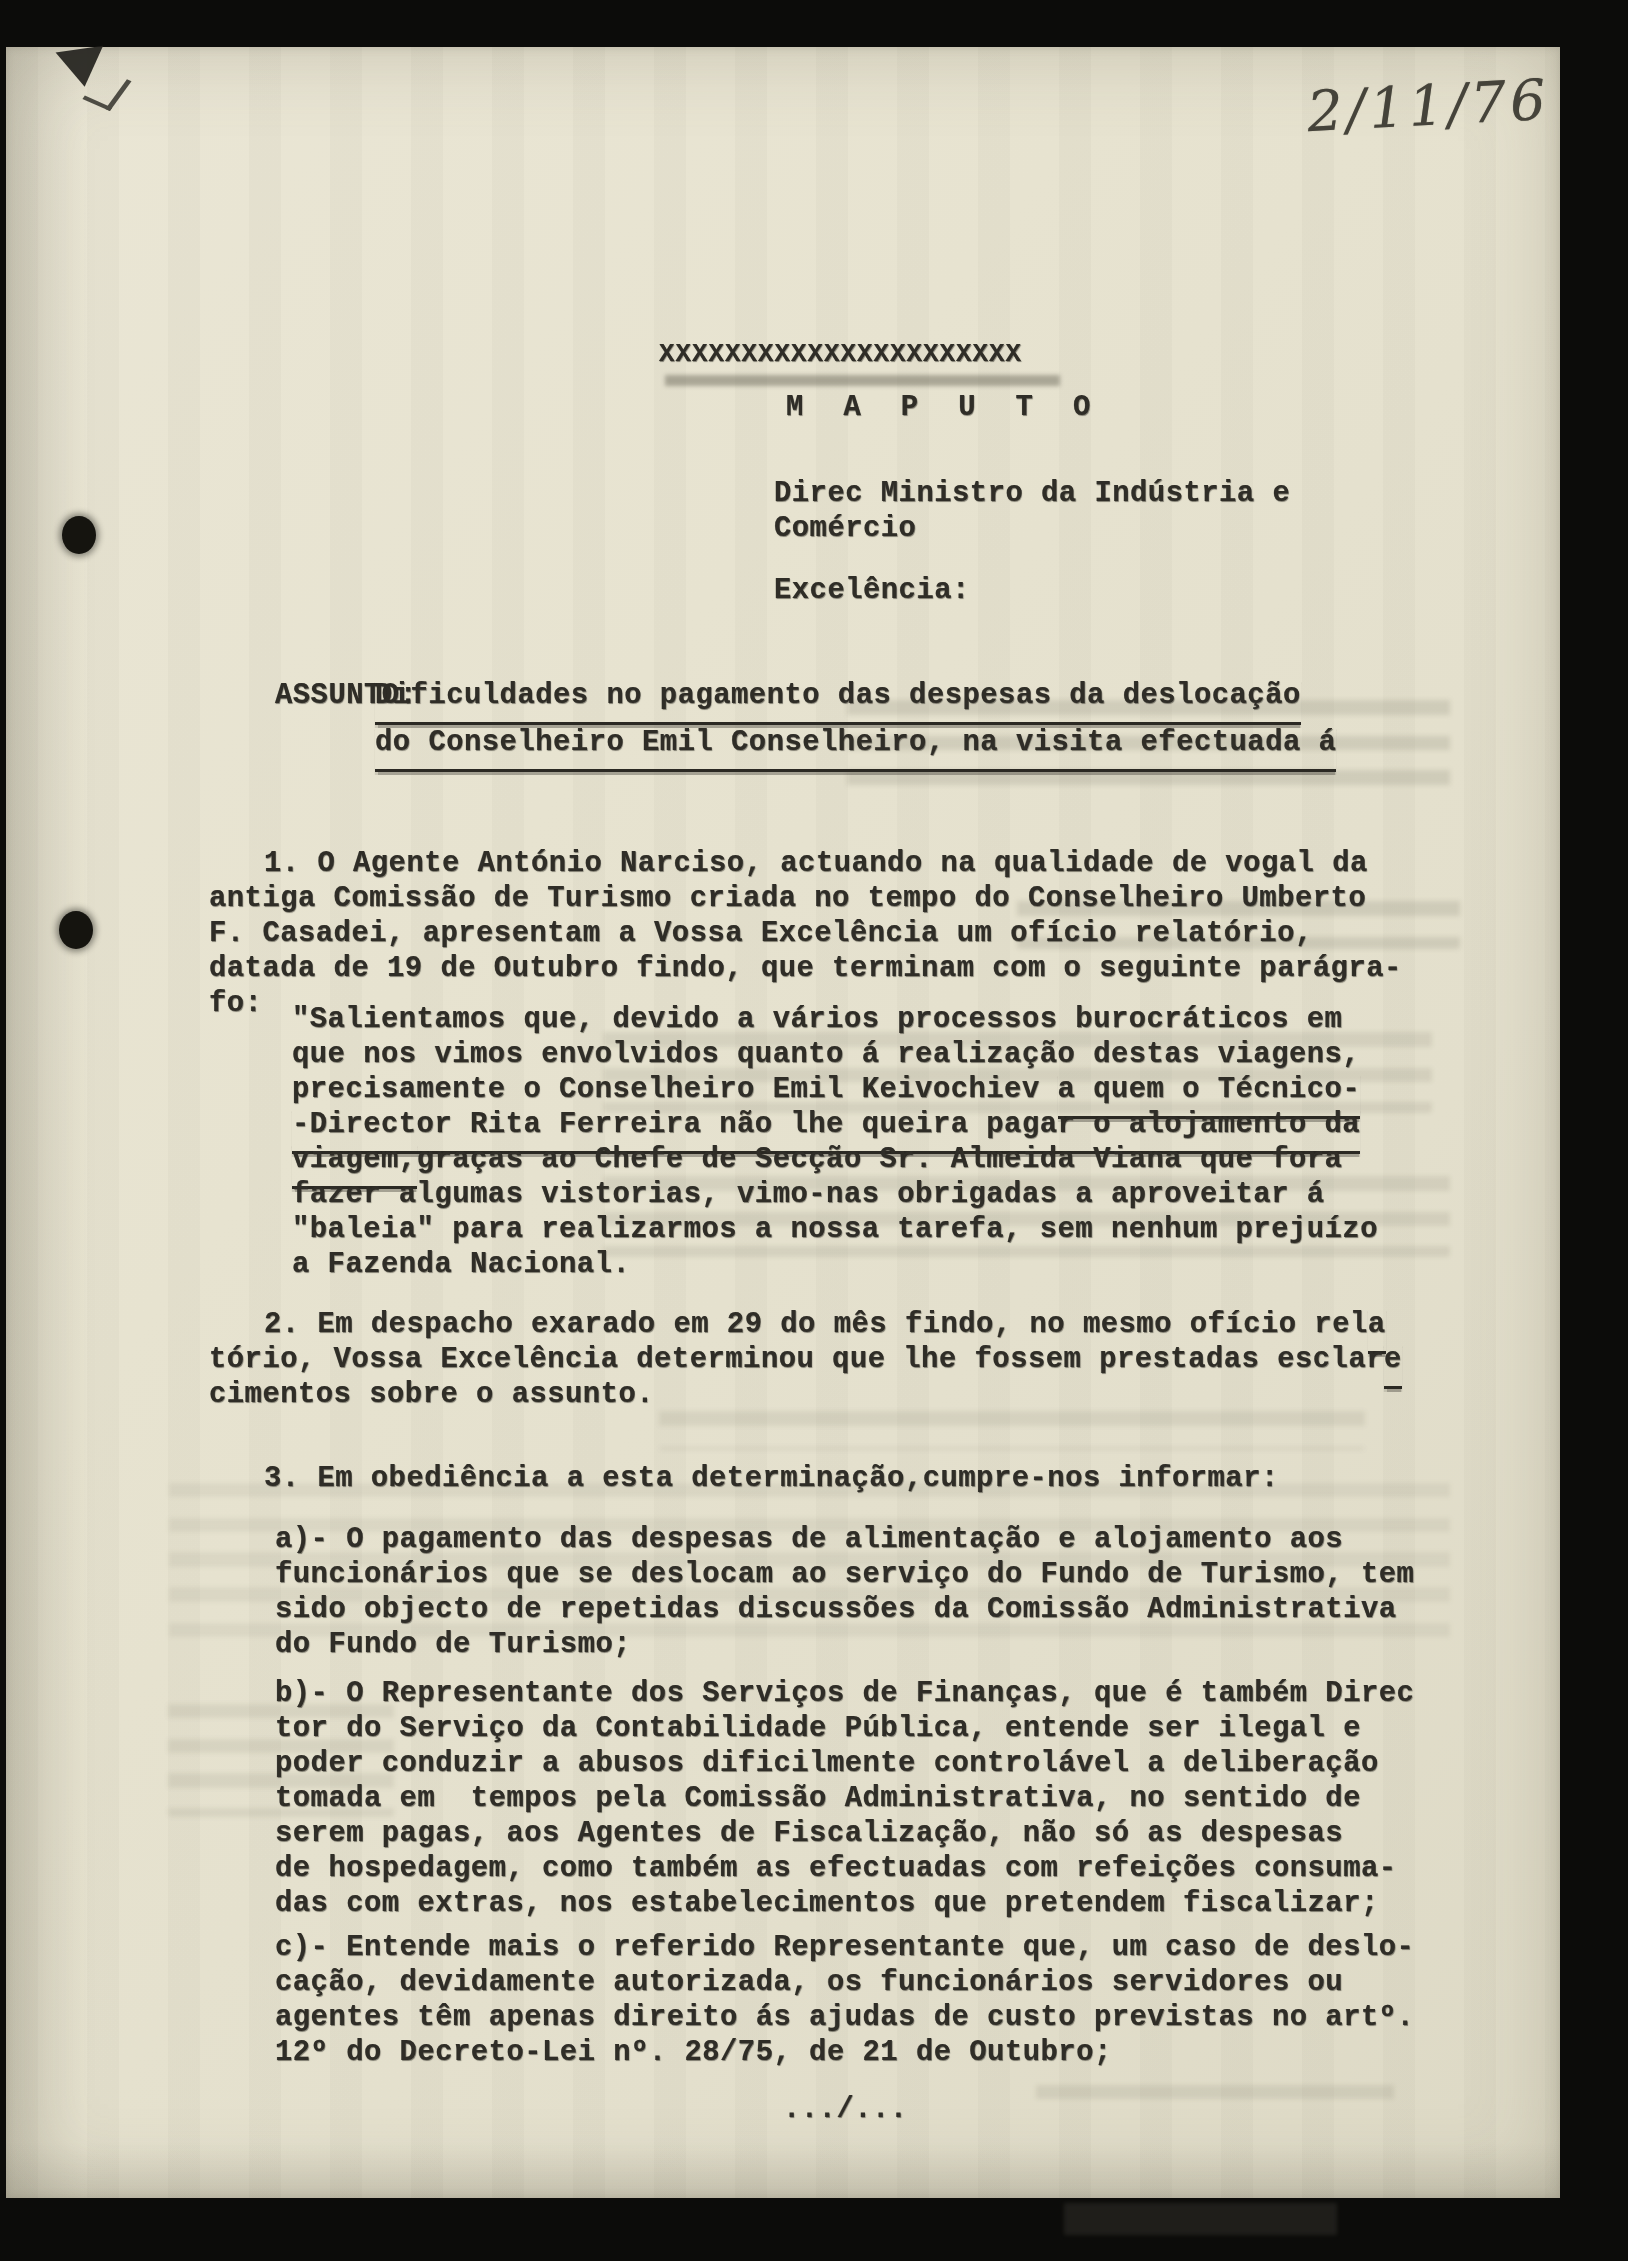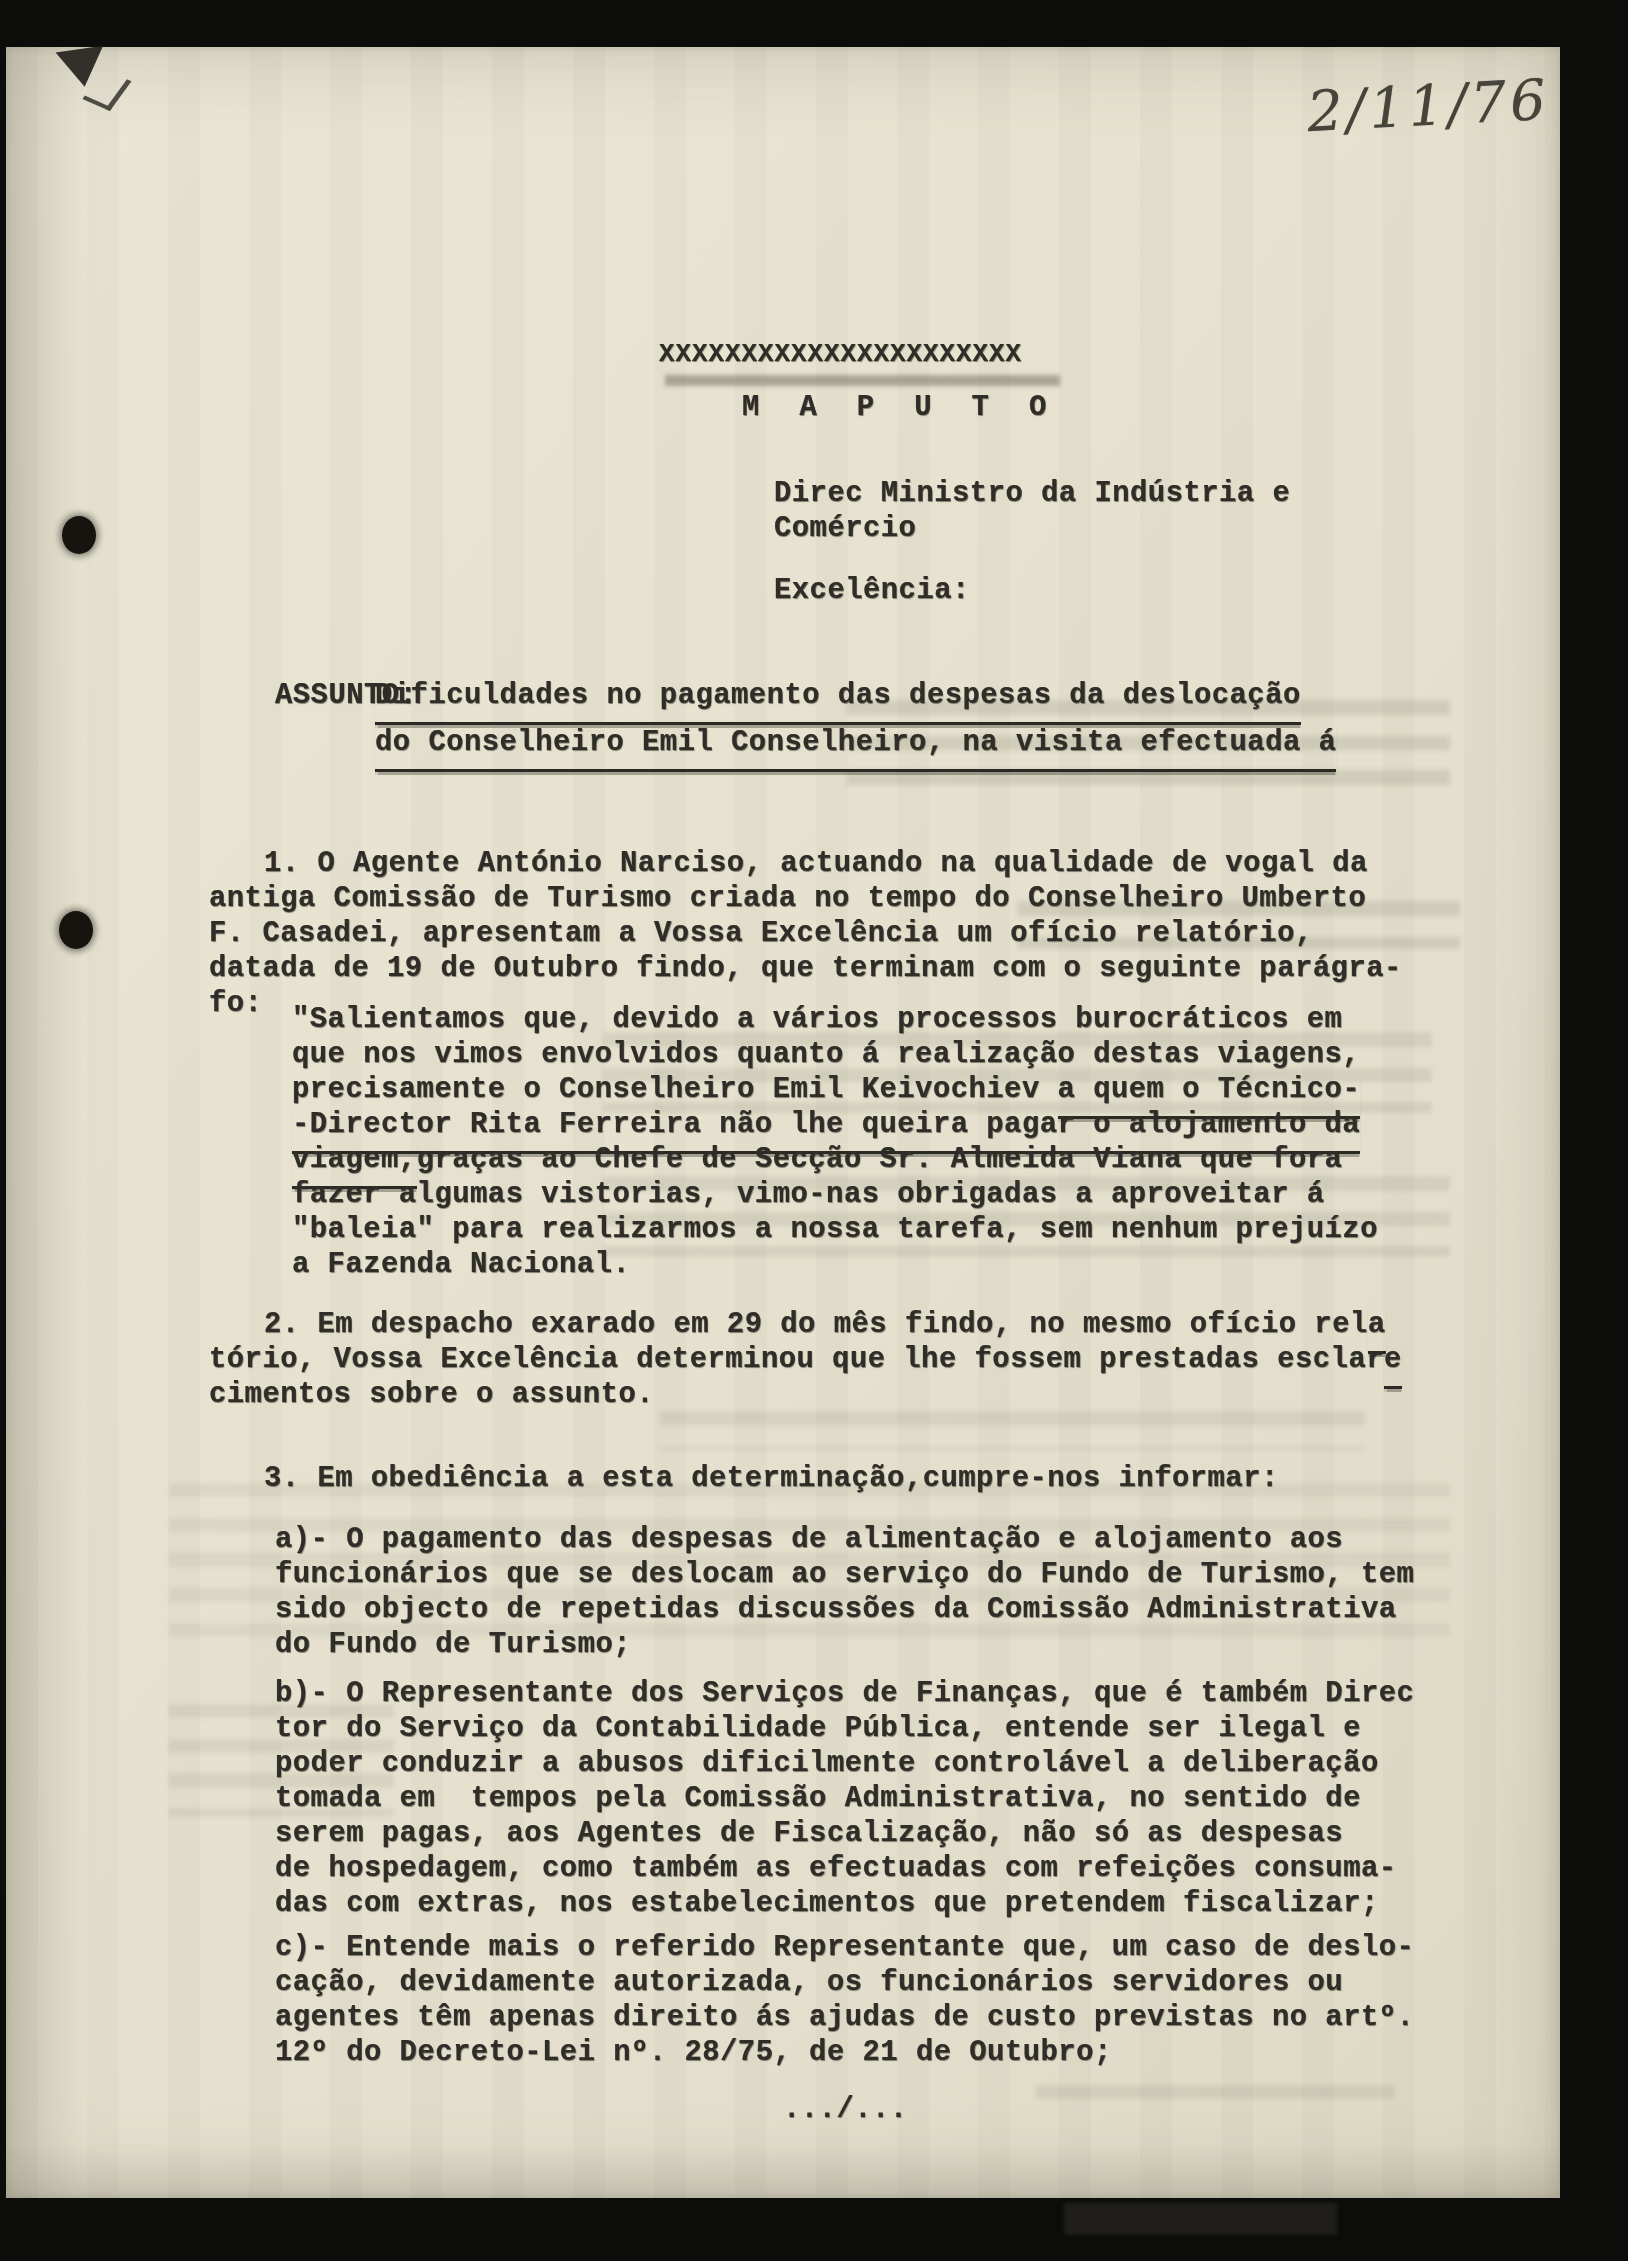--- a/index.html
+++ b/index.html
@@ -27,21 +27,21 @@
     letter-spacing:0.4px;white-space:pre;
     text-shadow:0.6px 0.6px 0.8px rgba(47,45,39,.55), -0.3px 0 0.4px rgba(47,45,39,.35);
   }
   .tline{white-space:pre;}
   .u{border-bottom:3.3px solid #2b2923;box-shadow:0 2.8px 0.9px rgba(43,41,35,.35);padding-bottom:10px;}
   .indent-first .tline:first-child{text-indent:55px;}
   .subject .tline{margin-bottom:12.2px;}
   
   .xrow{letter-spacing:0.9px;}
   .xrow-underbar{position:absolute;background:rgba(70,68,56,.38);filter:blur(1.9px);}
-  .city{letter-spacing:11.3px;}
+  .city{letter-spacing:11.3px;margin-left:44px;}
   
   .handwrite{
     position:absolute;font-family:"DejaVu Serif",serif;font-style:italic;font-weight:400;
     font-size:56px;color:#45433a;transform:rotate(-3deg);letter-spacing:3.8px;
     text-shadow:0 0 0.9px rgba(69,67,58,.5);
   }
   
   .hole{position:absolute;width:34px;height:38px;border-radius:50%;
     background:#15140f;box-shadow:0 0 6.6px 2.8px rgba(21,20,15,.45);}
   .corner-tri{position:absolute;width:0;height:0;

